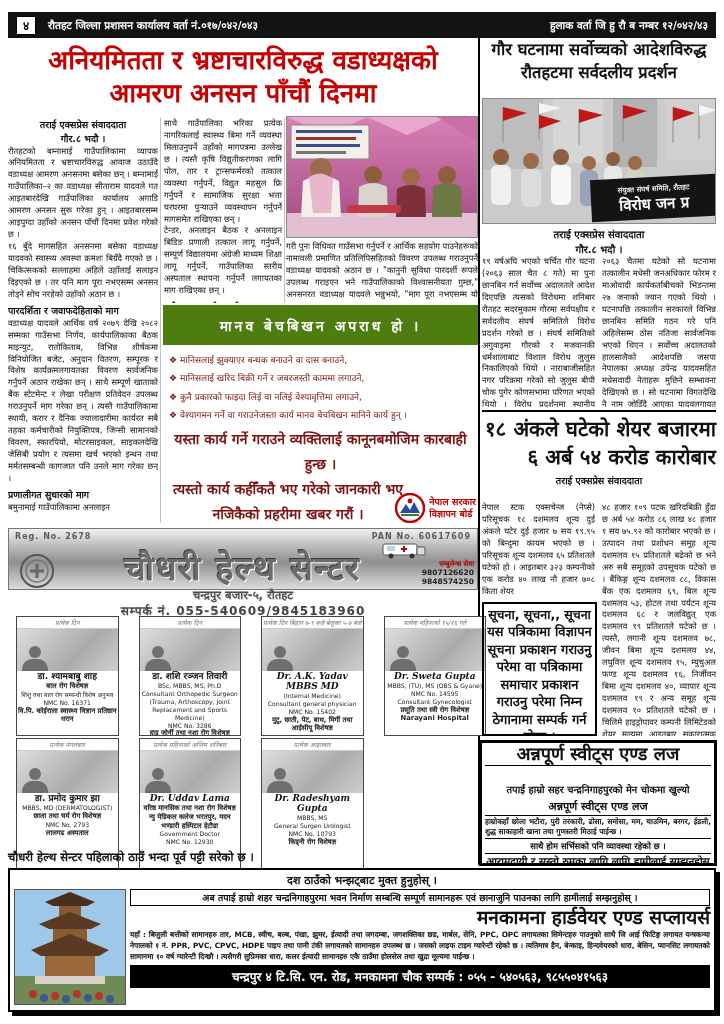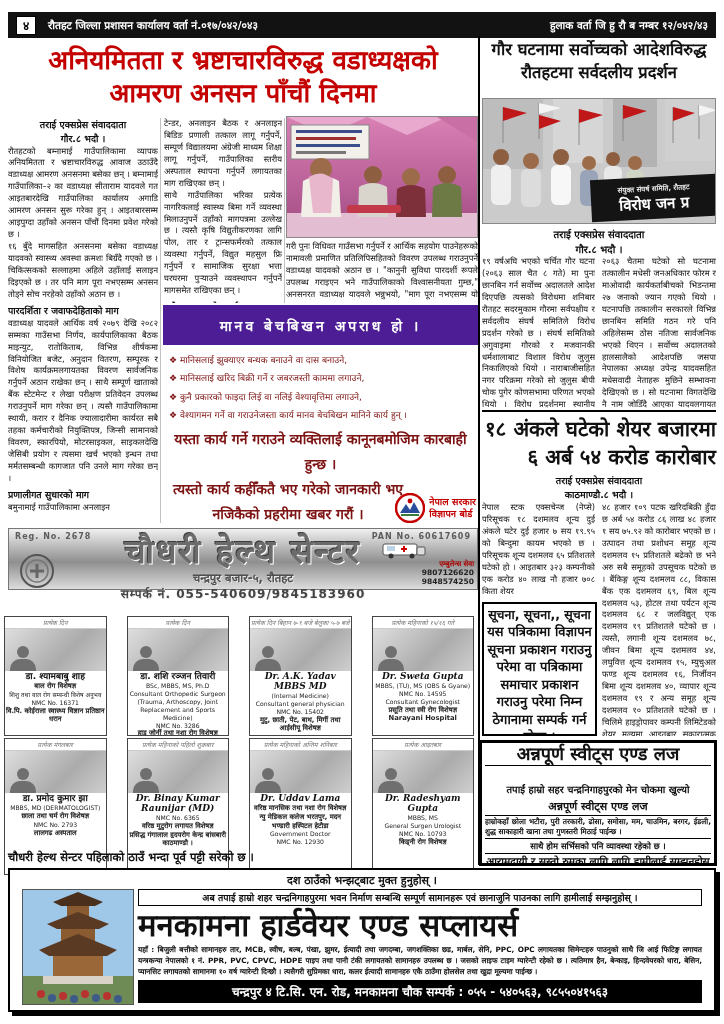--- a/index.html
+++ b/index.html
@@ -29,42 +29,42 @@
   .vrule{background:#c2c2c2;width:1px}
   .divider-v{left:478px;top:36px;width:2px;height:829px;background:#000}
   .divider-h{left:482px;top:410px;width:234px;height:2px;background:#000}
 
   
   .photo{overflow:hidden;border:1px solid #888}
   svg{display:block}
 
   
   .psa{left:163px;top:305px;width:315px;height:218px}
-  .psa-band{height:40px;background:#4c1d95;color:#fff;display:flex;align-items:center;
+  .psa-band{height:40px;background:#4d7c0f;color:#fff;display:flex;align-items:center;
             justify-content:center;font-weight:bold;font-size:14px;letter-spacing:3px}
   .psa-li{font-size:9px;color:#7d1212;line-height:2.05;padding-left:4px}
   .psa-li::before{content:"❖ "}
   .psa-warn{font-size:14px;font-weight:bold;color:#7d1212;text-align:center;line-height:1.8}
   .psa-logo{position:absolute;right:2px;bottom:0;display:flex;align-items:center;gap:4px}
   .psa-logo-txt{color:#c40000;font-weight:bold;font-size:9.5px;line-height:1.25}
 
   
   .hbanner{left:8px;top:528px;width:470px;height:62px;border:1px solid #777;text-align:center;
            background:linear-gradient(180deg,#f0f0f0 0%,#bdbdbd 28%,#8f8f8f 55%,#dcdcdc 100%)}
   .h-reg{position:absolute;left:6px;top:3px;font-size:8px;font-weight:bold;color:#5c5c5c;letter-spacing:1px}
   .h-pan{position:absolute;right:6px;top:3px;font-size:8px;font-weight:bold;color:#5c5c5c;letter-spacing:1px}
-  .h-title{margin-top:6px;font-size:33px;font-weight:bold;color:#6b6b6b;
+  .h-title{margin-top:23px;font-size:33px;font-weight:bold;color:#6b6b6b;
            text-shadow:1px 1px 0 #fff,-1px -1px 0 #3c3c3c;letter-spacing:2px;line-height:1}
   .h-addr{font-size:11.5px;font-weight:bold;color:#4f4f4f;text-shadow:1px 1px 0 #e8e8e8;margin-top:2px}
   .h-contact{font-size:12px;font-weight:bold;color:#444;letter-spacing:1px;text-shadow:1px 1px 0 #eee}
   .amb{position:absolute;right:3px;bottom:3px;width:92px;text-align:right}
   .amb-label{font-size:7px;color:#a00;font-weight:bold}
   .amb-ph{font-size:7.5px;color:#222;font-weight:bold;line-height:1.2}
 
-  .dc-row{left:4px;width:470px;display:grid;grid-template-columns:repeat(4,1fr);gap:20px}
+  .dc-row{left:16px;width:470px;display:grid;grid-template-columns:repeat(4,1fr);gap:20px}
   .dc{border:1px solid #444;background:#fff;overflow:hidden;position:relative}
   .dc-sched{font-size:6.3px;color:#767676;text-align:center;font-style:italic;
             border-bottom:1px solid #ccc;padding:1px 0;white-space:nowrap;overflow:hidden}
   .sil{height:42px;background:linear-gradient(135deg,#dedede 0%,#ababab 60%,#cfcfcf 100%);position:relative}
   .sil::before{content:"";position:absolute;left:12px;bottom:13px;width:12px;height:12px;border-radius:50%;background:#6f6f6f}
   .sil::after{content:"";position:absolute;left:5px;bottom:0;width:26px;height:12px;border-radius:10px 10px 0 0;background:#6f6f6f}
   .dc-name{font-weight:bold;font-size:9px;text-align:center;margin-top:1px;line-height:1.1}
   .dc.latin .dc-name{font-family:"DejaVu Serif",serif;font-style:italic}
   .dc-line{font-size:6.1px;text-align:center;color:#222;line-height:1.3}
   .dc-line.b{font-weight:bold;font-size:6.8px}
@@ -86,26 +86,26 @@
   .an-l1{font-size:9.8px;font-weight:bold;margin-top:17px}
   .an-l2{font-size:11px;font-weight:bold;margin:2px 0}
   .an-body{font-size:7.4px;font-weight:bold;border-top:1px solid #000;border-bottom:1px solid #000;
            padding:1px 0;line-height:1.4;text-align:justify}
   .an-l3{font-size:8.4px;font-weight:bold;margin-top:1px}
   .an-l4{font-size:10.5px;font-weight:bold;border-top:1px solid #000;margin-top:2px}
   .an-c{font-size:6.8px;line-height:1.3}
 
   
   .mana{left:8px;top:868px;width:708px;height:144px;border:2px solid #000;
-        box-shadow:4px 4px 0 #000;background:#fff;padding:2px 12px}
+        box-shadow:4px 4px 0 #000;background:#fff;padding:2px 4px}
   .ma-t1{text-align:center;font-weight:bold;font-size:11px}
   .ma-flex{display:flex;gap:4px;margin-top:2px}
   .ma-content{flex:1;display:flex;flex-direction:column}
   .ma-t2{border:1px solid #000;font-weight:bold;font-size:9.3px;text-align:center;padding:1px 2px}
-  .ma-title{text-align:left;font-weight:bold;font-size:31px;line-height:1.25}
+  .ma-title{text-align:right;font-weight:bold;font-size:19px;line-height:1.25}
   .ma-body{font-size:7.3px;font-weight:bold;text-align:justify;line-height:1.5}
   .ma-footer{background:#000;color:#fff;font-weight:bold;font-size:12px;text-align:center;
              padding:3px 0;margin-top:2px}
 </style>
 </head>
 <body>
 
 <div class="page">
 
   <header class="abs masthead">
@@ -129,22 +129,22 @@
     <div class="byline">गौर.८ भदौ ।</div>
     <p class="bt">रौतहटको बम्नामाई गाउँपालिकामा व्यापक अनियमितता र भ्रष्टाचारविरुद्ध आवाज उठाउँदै वडाध्यक्ष आमरण अनसनमा बसेका छन् । बम्नामाई गाउँपालिका–२ का वडाध्यक्ष सीताराम यादवले गत आइतबारदेखि गाउँपालिका कार्यालय अगाडि आमरण अनसन सुरू गरेका हुन् । आइतबारसम्म आइपुग्दा उहाँको अनसन पाँचौं दिनमा प्रवेश गरेको छ ।</p>
     <p class="bt">१६ बुँदे मागसहित अनसनमा बसेका वडाध्यक्ष यादवको स्वास्थ्य अवस्था क्रमशः बिग्रँदै गएको छ । चिकित्सकको सल्लाहमा अहिले उहाँलाई सलाइन दिइएको छ । तर पनि माग पूरा नभएसम्म अनसन तोड्ने सोच नरहेको उहाँको अठान छ ।</p>
     <div class="sh">पारदर्शिता र जवाफदेहिताको माग</div>
     <p class="bt">वडाध्यक्ष यादवले आर्थिक वर्ष २०७९ देखि २०८२ सम्मका गाउँसभा निर्णय, कार्यपालिकाका बैठक माइन्युट, रातोकिताब, विभिन्न शीर्षकमा विनियोजित बजेट, अनुदान वितरण, सम्पूरक र विशेष कार्यक्रमलगायतका विवरण सार्वजनिक गर्नुपर्ने अठान राखेका छन् । साथै सम्पूर्ण खाताको बैंक स्टेटमेन्ट र लेखा परीक्षण प्रतिवेदन उपलब्ध गराउनुपर्ने माग गरेका छन् । त्यस्तै गाउँपालिकामा स्थायी, करार र दैनिक ज्यालादारीमा कार्यरत सबै तहका कर्मचारीको नियुक्तिपत्र, जिन्सी सामानको विवरण, स्कारपियो, मोटरसाइकल, साइकलदेखि जेसिबी प्रयोग र त्यसमा खर्च भएको इन्धन तथा मर्मतसम्बन्धी कागजात पनि उनले माग गरेका छन् ।</p>
     <div class="sh">प्रणालीगत सुधारको माग</div>
     <p class="bt">बमुनामाई गाउँपालिकामा अनलाइन</p>
   </div>
 
   <div class="abs" style="left:164px;top:118px;width:118px;height:185px;overflow:hidden">
+    <p class="bt">साथै गाउँपालिका भरिका प्रत्येक नागरिकलाई स्वास्थ्य बिमा गर्ने व्यवस्था मिलाउनुपर्ने उहाँको मागपत्रमा उल्लेख छ । त्यस्तै कृषि विद्युतीकरणका लागि पोल, तार र ट्रान्सफर्मरको तत्काल व्यवस्था गर्नुपर्ने, विद्युत महसुल फ्रि गर्नुपर्ने र सामाजिक सुरक्षा भत्ता घरघरमा पुर्‍याउने व्यवस्थापन गर्नुपर्ने मागसमेत राखिएका छन् ।</p>
     <p class="bt">टेन्डर, अनलाइन बैठक र अनलाइन बिडिङ प्रणाली तत्काल लागू गर्नुपर्ने, सम्पूर्ण विद्यालयमा अंग्रेजी माध्यम शिक्षा लागू गर्नुपर्ने, गाउँपालिका स्तरीय अस्पताल स्थापना गर्नुपर्ने लगायतका माग राखिएका छन् ।</p>
-    <p class="bt">साथै गाउँपालिका भरिका प्रत्येक नागरिकलाई स्वास्थ्य बिमा गर्ने व्यवस्था मिलाउनुपर्ने उहाँको मागपत्रमा उल्लेख छ । त्यस्तै कृषि विद्युतीकरणका लागि पोल, तार र ट्रान्सफर्मरको तत्काल व्यवस्था गर्नुपर्ने, विद्युत महसुल फ्रि गर्नुपर्ने र सामाजिक सुरक्षा भत्ता घरघरमा पुर्‍याउने व्यवस्थापन गर्नुपर्ने मागसमेत राखिएका छन् ।</p>
     <div class="sh">अवैध सभा खारेज गर्न दबाब</div>
 
   </div>
 
   <div class="abs photo" style="left:286px;top:116px;width:192px;height:122px">
     <svg width="192" height="122" viewBox="0 0 192 122">
       <defs>
         <linearGradient id="tent" x1="0" y1="0" x2="0" y2="1">
           <stop offset="0" stop-color="#d981b5"></stop>
             <stop offset="0.6" stop-color="#b75f96"></stop>
@@ -274,29 +274,20 @@
 
   <div class="abs dc-row" style="top:738px;height:137px">
     <div class="dc">
       <div class="dc-sched">प्रत्येक मंगलबार</div>
       <div class="sil"></div>
       <div class="dc-name">डा. प्रमोद कुमार झा</div>
       <div class="dc-line">MBBS, MD (DERMATOLOGIST)</div>
       <div class="dc-line b">छाला तथा चर्म रोग विशेषज्ञ</div>
       <div class="dc-line">NMC No. 2793</div>
       <div class="dc-line b">लालगढ अस्पताल</div>
-    </div>
-    <div class="dc latin">
-      <div class="dc-sched">प्रत्येक महिनाको पहिलो शुक्रबार</div>
-      <div class="sil"></div>
-      <div class="dc-name">Dr. Binay Kumar Raunijar (MD)</div>
-      <div class="dc-line">NMC No. 6365</div>
-      <div class="dc-line b">वरिष्ठ मुटुरोग लगायत विशेषज्ञ</div>
-      <div class="dc-line b">प्रसिद्ध गंगालाल हृदयरोग केन्द्र बांसबारी काठमाण्डौ ।</div>
-
     </div>
     <div class="dc latin">
       <div class="dc-sched">प्रत्येक महिनाको अन्तिम शनिबार</div>
       <div class="sil"></div>
       <div class="dc-name">Dr. Uddav Lama</div>
       <div class="dc-line b">वरिष्ठ मानसिक तथा नशा रोग विशेषज्ञ</div>
       <div class="dc-line b">न्यु मेडिकल कलेज भरतपुर, मदन भण्डारी हस्पिटल हेटौडा</div>
       <div class="dc-line">Government Doctor</div>
       <div class="dc-line">NMC No. 12930</div>
     </div>
@@ -374,21 +365,20 @@
   <p class="abs bt" style="left:482px;top:256px;width:113px;height:152px">१९ वर्षअघि भएको चर्चित गौर घटना (२०६३ साल चैत ८ गते) मा पुनः छानबिन गर्न सर्वोच्च अदालतले आदेश दिएपछि त्यसको विरोधमा शनिबार रौतहट सदरमुकाम गौरमा सर्वपक्षीय र सर्वदलीय संघर्ष समितिले विरोध प्रदर्शन गरेको छ । संघर्ष समितिको अगुवाइमा गौरको र मजवानकी धर्मशालाबाट विशाल विरोध जुलुस निकालिएको थियो । नाराबाजीसहित नगर परिक्रमा गरेको सो जुलुस बीपी चोक पुगेर कोणसभामा परिणत भएको थियो । विरोध प्रदर्शनमा स्थानीय राजनीतिक दलका नेता-कार्यकर्ता, नागरिक समाज र सर्वसाधारणको उल्लेख्य सहभागिता देखिएको थियो । उनीहरूले गौर घटनामा निर्दोष व्यक्तिलाई फसाउने प्रयास भइरहेको भन्दै छानबिन प्रक्रियाको तीव्र विरोध गरेका छन् ।</p>
   <p class="abs bt" style="left:602px;top:256px;width:114px;height:152px">२०६३ चैतमा घटेको सो घटनामा तत्कालीन मधेसी जनअधिकार फोरम र माओवादी कार्यकर्ताबीचको भिडन्तमा २७ जनाको ज्यान गएको थियो । घटनापछि तत्कालीन सरकारले विभिन्न छानबिन समिति गठन गरे पनि अहिलेसम्म ठोस नतिजा सार्वजनिक भएको थिएन । सर्वोच्च अदालतको हालसालैको आदेशपछि जसपा नेपालका अध्यक्ष उपेन्द्र यादवसहित मधेसवादी नेताहरू मुछिने सम्भावना देखिएको छ । सो घटनामा विगतदेखि नै नाम जोडिँदै आएका यादवलगायत नेताहरूलाई लक्षित गरेर सरकारले कारबाहीको तयारी गरेको समाचार सार्वजनिक भएसँगै जसपा र अन्य मधेसवादी दल आक्रोशित बनेका हुन् । विरोधसभामा सहभागीहरूले 'प्रतिशोधक आधारमा मुद्दा अघि बढाइएको छ' भन्दै सरकारविरुद्ध तीव्र नाराबाजी गरेका थिए ।</p>
 
   <h2 class="abs r-headline2">
     <span>१८ अंकले घटेको शेयर बजारमा</span><br>
     <span>६ अर्ब ५४ करोड कारोबार</span>
   </h2>
 
   <div class="abs" style="left:482px;top:474px;width:234px">
     <div class="byline">तराई एक्सप्रेस संवाददाता</div>
-    <div class="byline">काठमाण्डौ.८ भदौ ।</div>
   </div>
 
   <p class="abs bt" style="left:482px;top:502px;width:113px;height:98px">नेपाल स्टक एक्सचेन्ज (नेप्से) परिसूचक १८ दशमलव शून्य दुई अंकले घटेर दुई हजार ७ सय १९.९५ को बिन्दुमा कायम भएको छ । परिसूचक शून्य दशमलव ६५ प्रतिशतले घटेको हो । आइतबार ३२३ कम्पनीको एक करोड ४० लाख नौ हजार ७०८ किता शेयर</p>
   <p class="abs bt" style="left:602px;top:502px;width:114px;height:234px">४८ हजार १०९ पटक खरिदबिक्री हुँदा छ अर्ब ५४ करोड ८६ लाख ४८ हजार १ सय ७५.९२ को कारोबार भएको छ । उत्पादन तथा प्रशोधन समूह शून्य दशमलव १५ प्रतिशतले बढेको छ भने अरु सबै समूहको उपसूचक घटेको छ । बैंकिङ्ग शून्य दशमलव ८८, विकास बैंक एक दशमलव ६९, बिल शून्य दशमलव ५३, होटल तथा पर्यटन शून्य दशमलव ६८ र जलविद्युत् एक दशमलव १९ प्रतिशतले घटेको छ । त्यस्तै, लगानी शून्य दशमलव ७८, जीवन बिमा शून्य दशमलव ४४, लघुवित्त शून्य दशमलव १५, म्युचुअल फण्ड शून्य दशमलव १६, निर्जीवन बिमा शून्य दशमलव ४०, व्यापार शून्य दशमलव १९ र अन्य समूह शून्य दशमलव १० प्रतिशतले घटेको छ । चिलिमे हाइड्रोपावर कम्पनी लिमिटेडको शेयर मूल्यमा आइतबार सकारात्मक सर्किट लागेको छ । सबैभन्दा बढी नारायणी डेभलपमेन्ट बैंक लिमिटेडको शेयर मूल्य चाहिँ दशमलव २९ प्रतिशतले घटेको छ ।</p>
 
   <section class="abs suchana">
     <div class="su-title">सूचना, सूचना,, सूचना</div>
     <div class="su-body">यस पत्रिकामा विज्ञापन सूचना प्रकाशन गराउनु परेमा वा पत्रिकामा समाचार प्रकाशन गराउनु परेमा निम्न ठेगानामा सम्पर्क गर्न होला ।</div>
     <div class="su-name">तराई एक्सप्रेस दैनिक</div>
     <div class="su-line">प्रधान कार्यालय</div>

